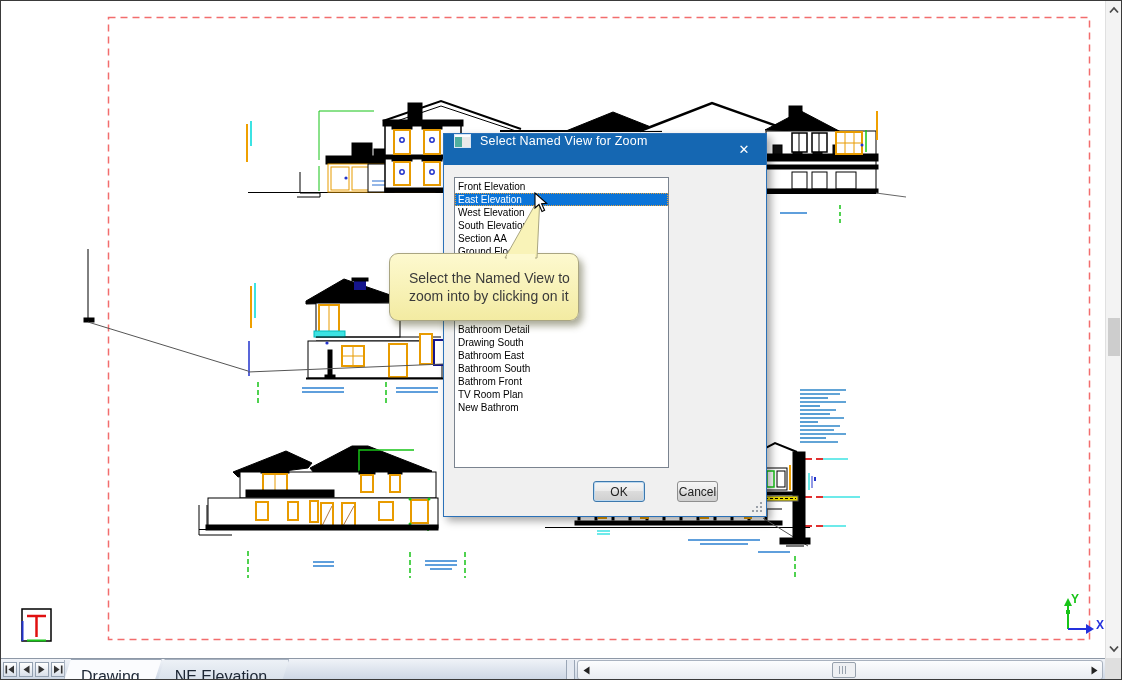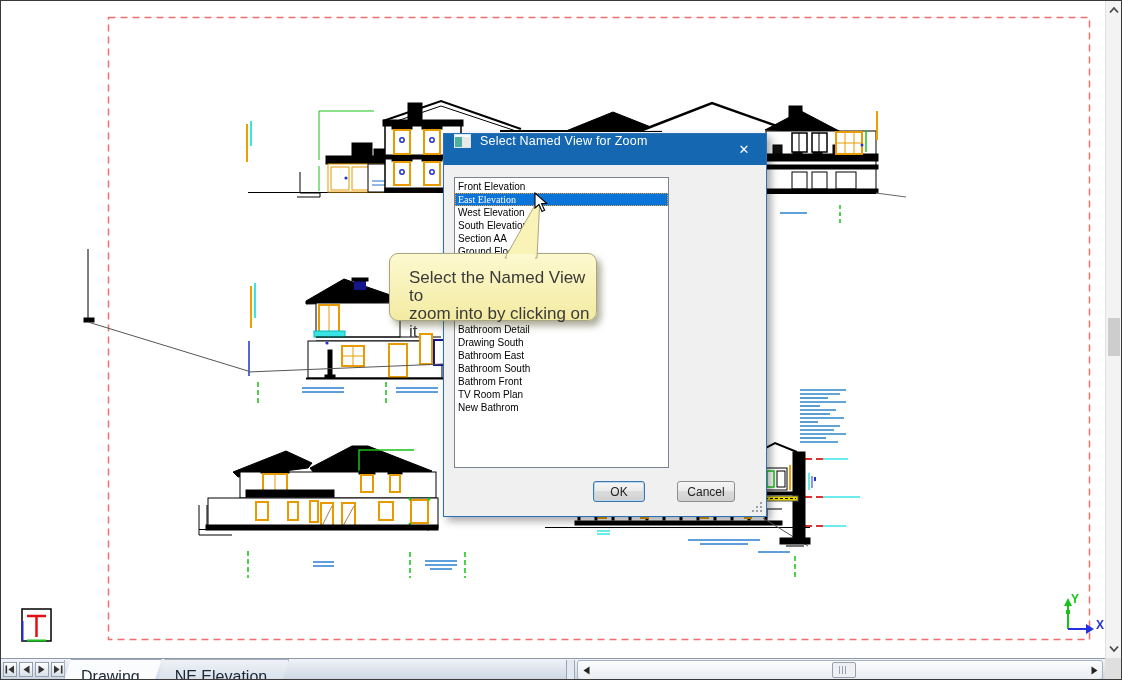--- a/index.html
+++ b/index.html
@@ -10,34 +10,34 @@
   .canvas{position:absolute;left:0;top:0;width:1105px;height:658px;background:#fff;z-index:1;}
   
   .dialog{position:absolute;left:443px;top:133px;width:322px;height:382px;background:#f0f0f0;
           border:1px solid #2b71b8;box-shadow:4px 4px 8px rgba(0,0,0,.35);z-index:20;}
   .titlebar{position:absolute;left:0;top:0;right:0;height:31px;background:#1567b2;display:flex;}
   .dlgicon{width:15px;height:12px;margin-left:10px;border:1px solid #d8e6f4;background:linear-gradient(90deg,#4fae9f 0 46%,#e9e9e9 46%);box-shadow:inset 0 2px 0 #fdfdfd;}
   .dlgtitle{color:#fff;font-size:12.5px;margin-left:9px;letter-spacing:.2px;}
   .closebtn{position:absolute;right:0;top:0;width:44px;height:31px;display:flex;align-items:center;justify-content:center;color:#fff;font-size:13px;cursor:default;}
   .listbox{position:absolute;left:10px;top:43px;width:215px;height:291px;background:#fff;border:1px solid #7a838f;overflow:hidden;padding-top:2px;box-sizing:border-box;}
   .row{height:13px;line-height:13px;font-size:10px;color:#000;padding-left:3px;white-space:nowrap;}
-  .row.selected{background:#0b74d8;color:#fff;outline:1px dotted #e7a23c;outline-offset:-1px;font-family:Liberation Serif, serif;}
+  .row.selected{background:#0b74d8;color:#fff;outline:1px dotted #e7a23c;outline-offset:-1px;}
   .obscured{height:65px;}
   .btn{position:absolute;top:347px;height:21px;font-size:12px;color:#222;
        background:linear-gradient(#f6f6f6 0%,#ebebeb 45%,#dddddd 46%,#cfcfcf 100%);
        border:1px solid #8e8e8e;border-radius:3px;padding:0;font-family:inherit;}
   .btn.ok{left:149px;width:52px;border-color:#3c78ad;box-shadow:0 0 0 1px #bcd8ef inset;}
-  .btn.cancel{left:233px;width:58px;}
+  .btn.cancel{left:233px;width:41px;}
   .grip{position:absolute;right:3px;bottom:3px;width:13px;height:13px;}
   .grip i{position:absolute;width:2px;height:2px;background:#9aa0a8;}
   
-  .tooltip{position:absolute;left:389px;top:253px;width:208px;height:68px;box-sizing:border-box;
+  .tooltip{position:absolute;left:389px;top:253px;width:190px;height:68px;box-sizing:border-box;
            border:1px solid #a9a581;border-radius:9px;background:linear-gradient(180deg,#fdf9cf,#f3eba2);
            box-shadow:4px 5px 7px rgba(70,70,30,.45);z-index:40;
-           padding:15px 0 0 19px;font-size:17px;line-height:18px;color:#3a3a3a;}
+           padding:15px 0 0 19px;font-size:14px;line-height:18px;color:#3a3a3a;}
   .pointer{position:absolute;left:495px;top:190px;z-index:41;}
   .cursor{position:absolute;left:534px;top:192px;z-index:60;}
   
   .bottombar{position:absolute;left:0;top:658px;width:1122px;height:22px;z-index:50;
              background:linear-gradient(#f0f3f8,#ccd6e4);border-top:1px solid #8e98a6;box-sizing:border-box;}
   .navgrp{position:absolute;left:3px;top:3px;display:flex;}
   .navbtn{width:14px;height:15px;border:1px solid #93a0b0;background:linear-gradient(#ffffff,#d9e0ea);
           margin-right:2px;display:flex;align-items:center;justify-content:center;padding:0;}
   .navdiv{position:absolute;left:64px;top:1px;bottom:1px;width:1px;background:#aab4c2;}
   .tabs{position:absolute;left:68px;top:0;height:21px;display:flex;}

